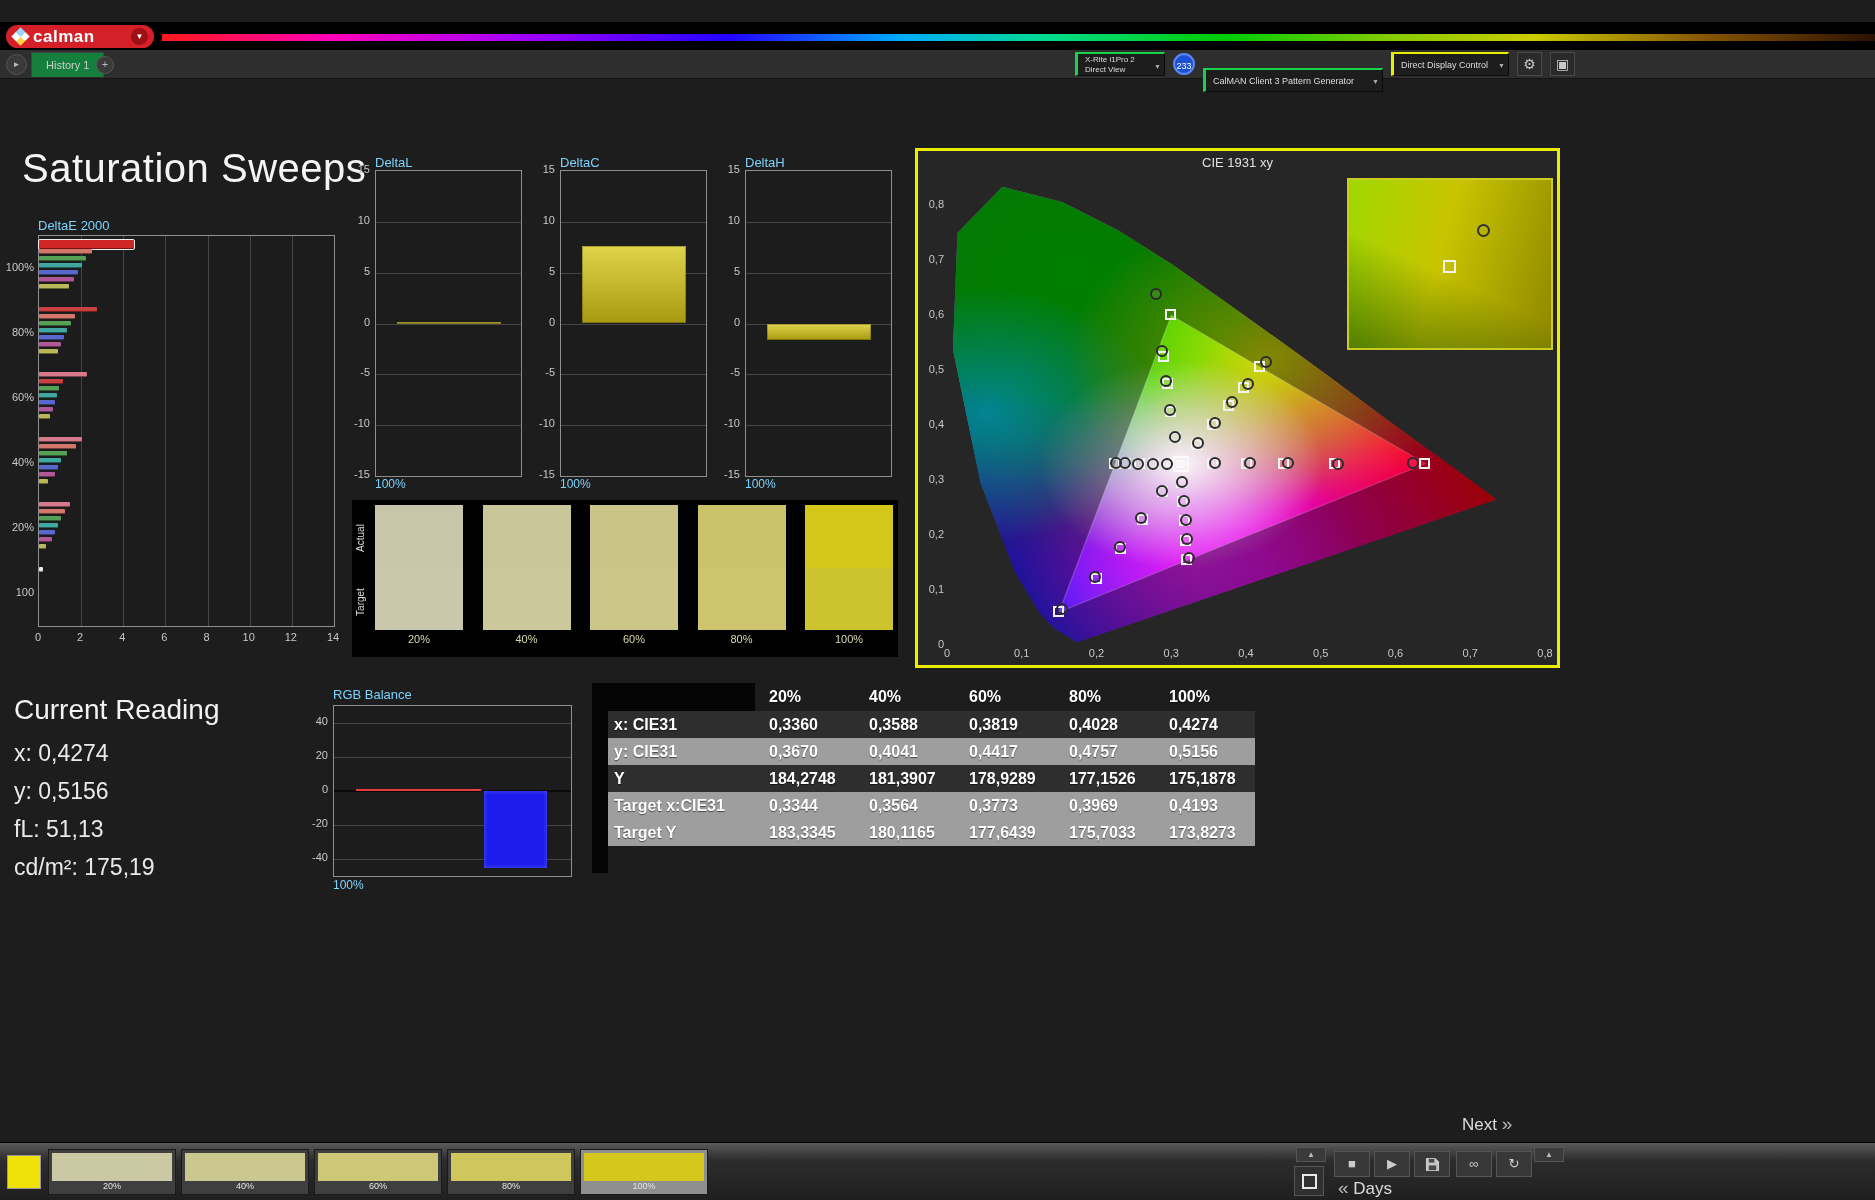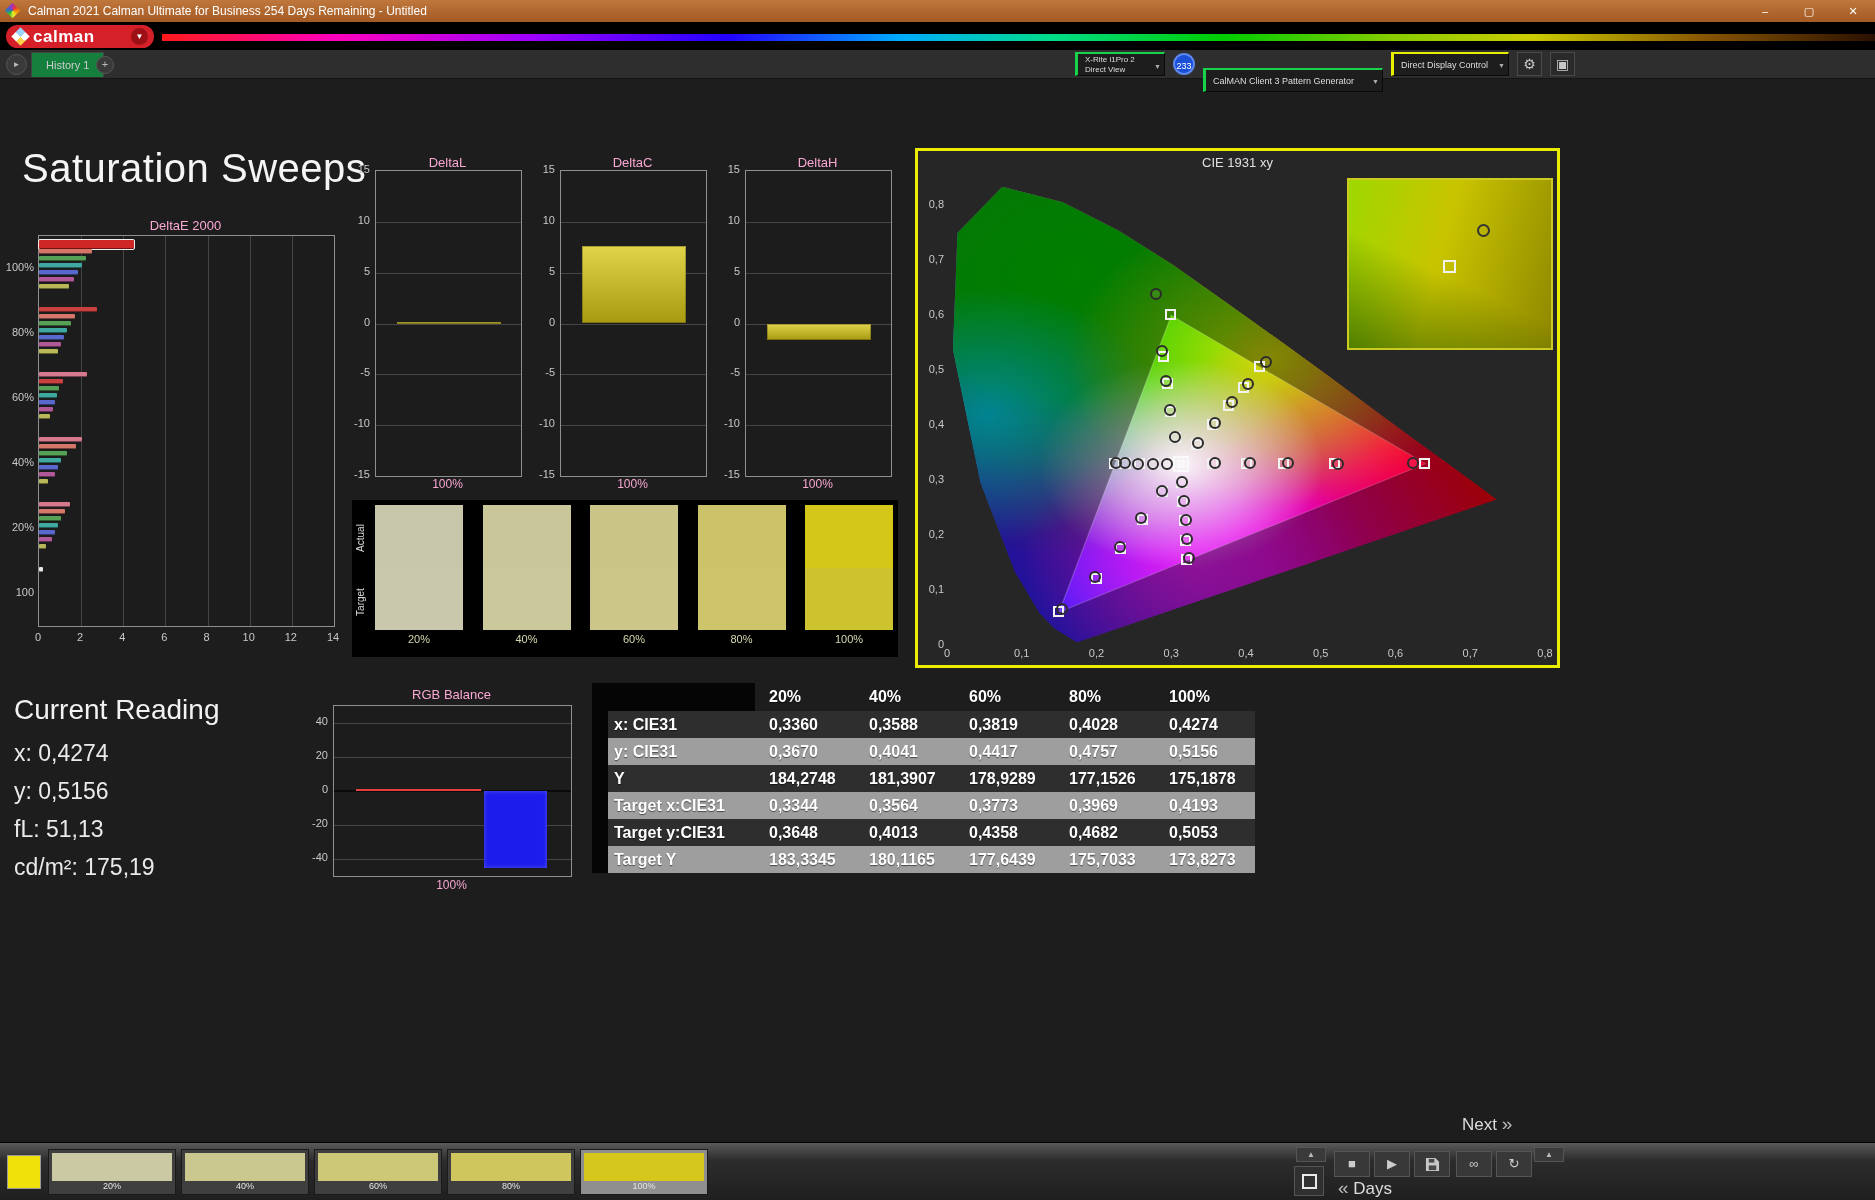--- a/index.html
+++ b/index.html
@@ -42,21 +42,21 @@
   .dev-yellow{border-left:3px solid #e6ef00;border-top:2px solid #e6ef00;}
   #meter-btn{width:90px;flex-direction:column;align-items:flex-start;justify-content:center;font-size:8px;line-height:10px;}
   #pattern-btn{width:180px;font-size:9px;margin-top:32px;}
   #display-btn{width:118px;font-size:9px;}
   #meter-badge{width:22px;height:22px;border-radius:50%;background:#1a4fd6;border:2px solid #5d87ef;
     color:#fff;font-size:9px;line-height:22px;text-align:center;box-sizing:border-box;}
   .icon-btn{width:25px;height:24px;background:#2a2a2a;border:1px solid #4a4a4a;color:#c8c8c8;
     font-size:14px;line-height:22px;text-align:center;box-sizing:border-box;}
   
   #page-title{position:absolute;left:22px;top:146px;font-size:40px;font-weight:300;color:#f5f5f5;letter-spacing:.5px;}
-  .chart-title{position:absolute;text-align:center;font-size:13px;color:#f9a8d4;}
+  .chart-title{position:absolute;text-align:left;font-size:13px;color:#7dd3fc;}
   .plot{position:absolute;border:1px solid #8f8f8f;background:#1c1c1c;box-sizing:content-box;}
   .vgrid{position:absolute;top:0;bottom:0;width:1px;background:#454545;}
   .hgrid{position:absolute;left:0;right:0;height:1px;background:#454545;}
   .zeroline{position:absolute;left:0;right:0;height:2px;background:#0a0a0a;}
   .ylab{position:absolute;right:0;font-size:11px;color:#c8c8c8;height:14px;line-height:14px;}
   .xlab{position:absolute;width:30px;text-align:center;font-size:11px;color:#c8c8c8;}
   .ylab-col{position:absolute;}
   .de-bar{position:absolute;height:5px;border-radius:1px;box-shadow:inset 0 -1px 0 rgba(0,0,0,.45);}
   .de-bar.sel{height:9px;outline:1px solid #eee;}
   .vbar{position:absolute;background:linear-gradient(#e0d44a,#a89a10);box-shadow:inset 0 0 0 1px rgba(0,0,0,.25);}
@@ -118,29 +118,20 @@
     border:1px solid #555;box-sizing:border-box;display:flex;align-items:center;justify-content:center;}
   #framed-btn span{width:11px;height:11px;border:2px solid #e8e8e8;display:block;}
   .nav-big{position:absolute;height:22px;color:#dcdcdc;font-size:17px;line-height:22px;}
   .nav-big .chev{font-size:19px;color:#bbb;}
 </style>
 </head>
 <body>
 
 <div id="app">
 
-  <div id="titlebar">
-    <span class="app-icon"></span>
-    <span class="ttext">Calman 2021 Calman Ultimate for Business 254 Days Remaining  - Untitled</span>
-    <div class="win-controls">
-      <span class="win-btn">–</span>
-      <span class="win-btn">▢</span>
-      <span class="win-btn">✕</span>
-    </div>
-  </div>
 
   <div id="brandbar">
     <div id="logo">
       <span class="diamond"></span>
       <span class="word">calman</span>
       <span class="caret-circle">▼</span>
     </div>
     <div id="spectrum"></div>
   </div>
 
@@ -528,28 +519,20 @@
           <div class="tcell">175,1878</div>
         </div>
         <div class="trow odd">
           <div class="tcell labelcell">Target x:CIE31</div>
           <div class="tcell">0,3344</div>
           <div class="tcell">0,3564</div>
           <div class="tcell">0,3773</div>
           <div class="tcell">0,3969</div>
           <div class="tcell">0,4193</div>
         </div>
-        <div class="trow even">
-          <div class="tcell labelcell">Target y:CIE31</div>
-          <div class="tcell">0,3648</div>
-          <div class="tcell">0,4013</div>
-          <div class="tcell">0,4358</div>
-          <div class="tcell">0,4682</div>
-          <div class="tcell">0,5053</div>
-        </div>
         <div class="trow odd">
           <div class="tcell labelcell">Target Y</div>
           <div class="tcell">183,3345</div>
           <div class="tcell">180,1165</div>
           <div class="tcell">177,6439</div>
           <div class="tcell">175,7033</div>
           <div class="tcell">173,8273</div>
         </div>
       </div>
   </div>

